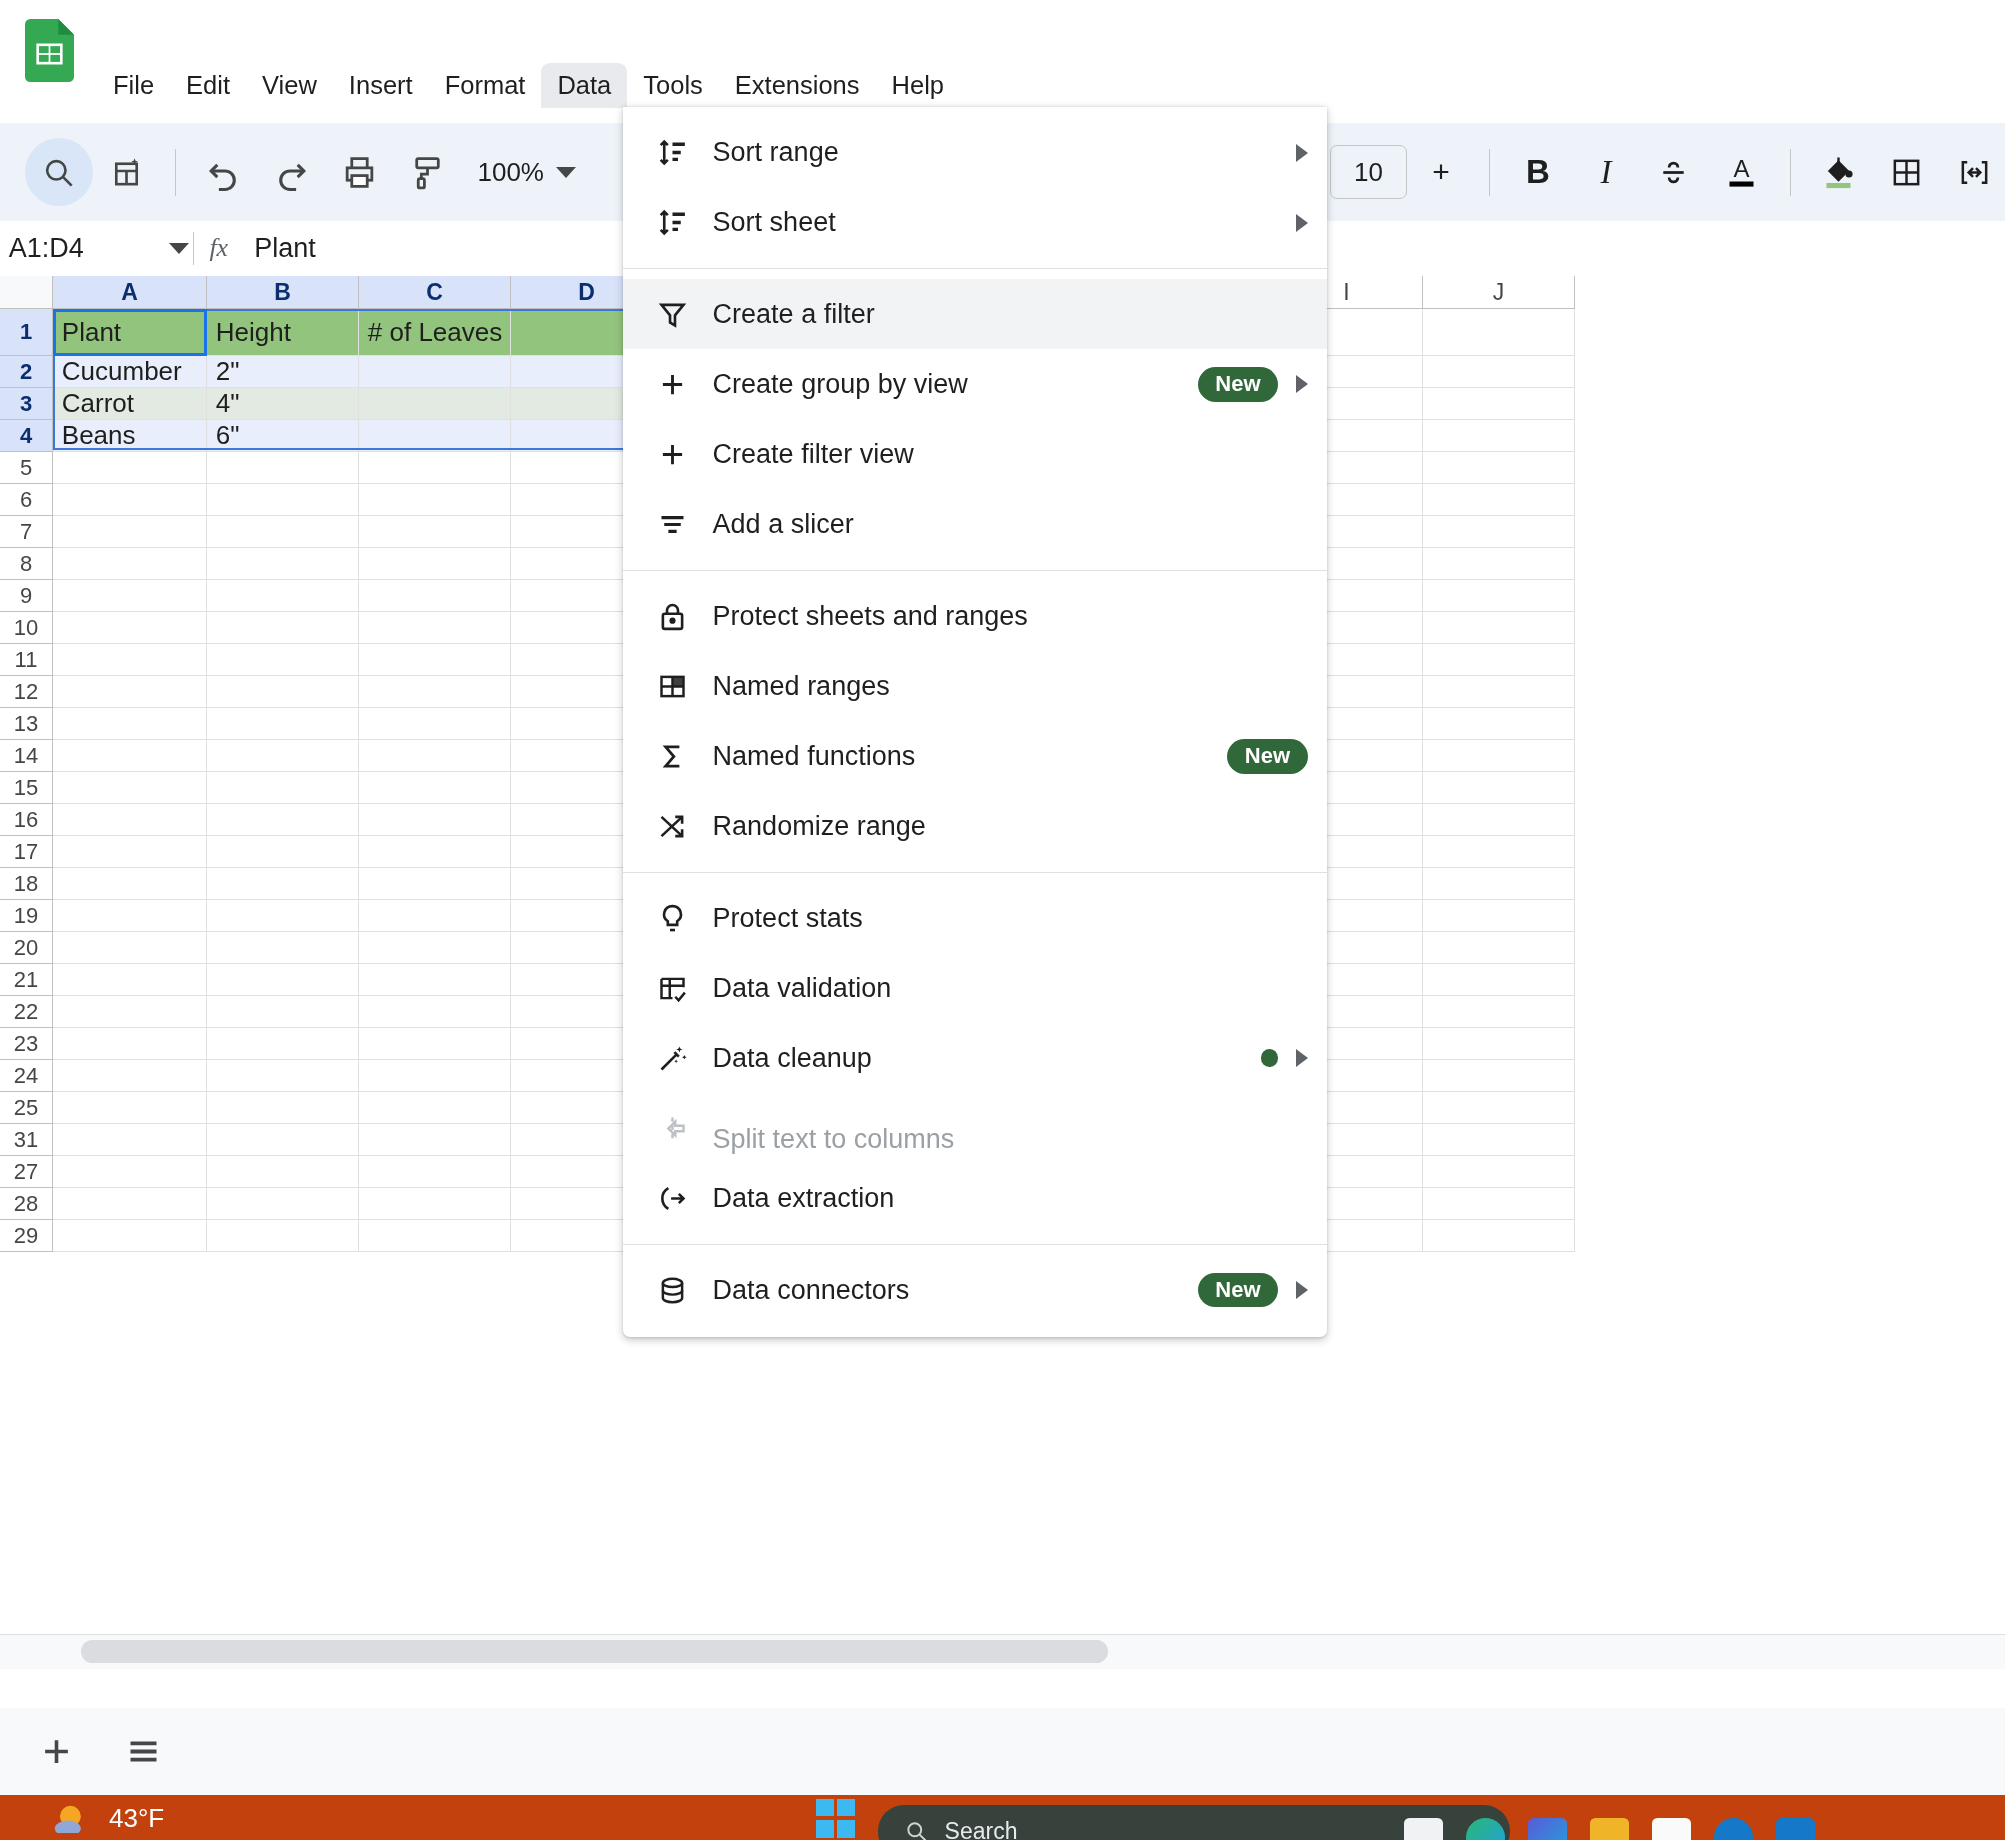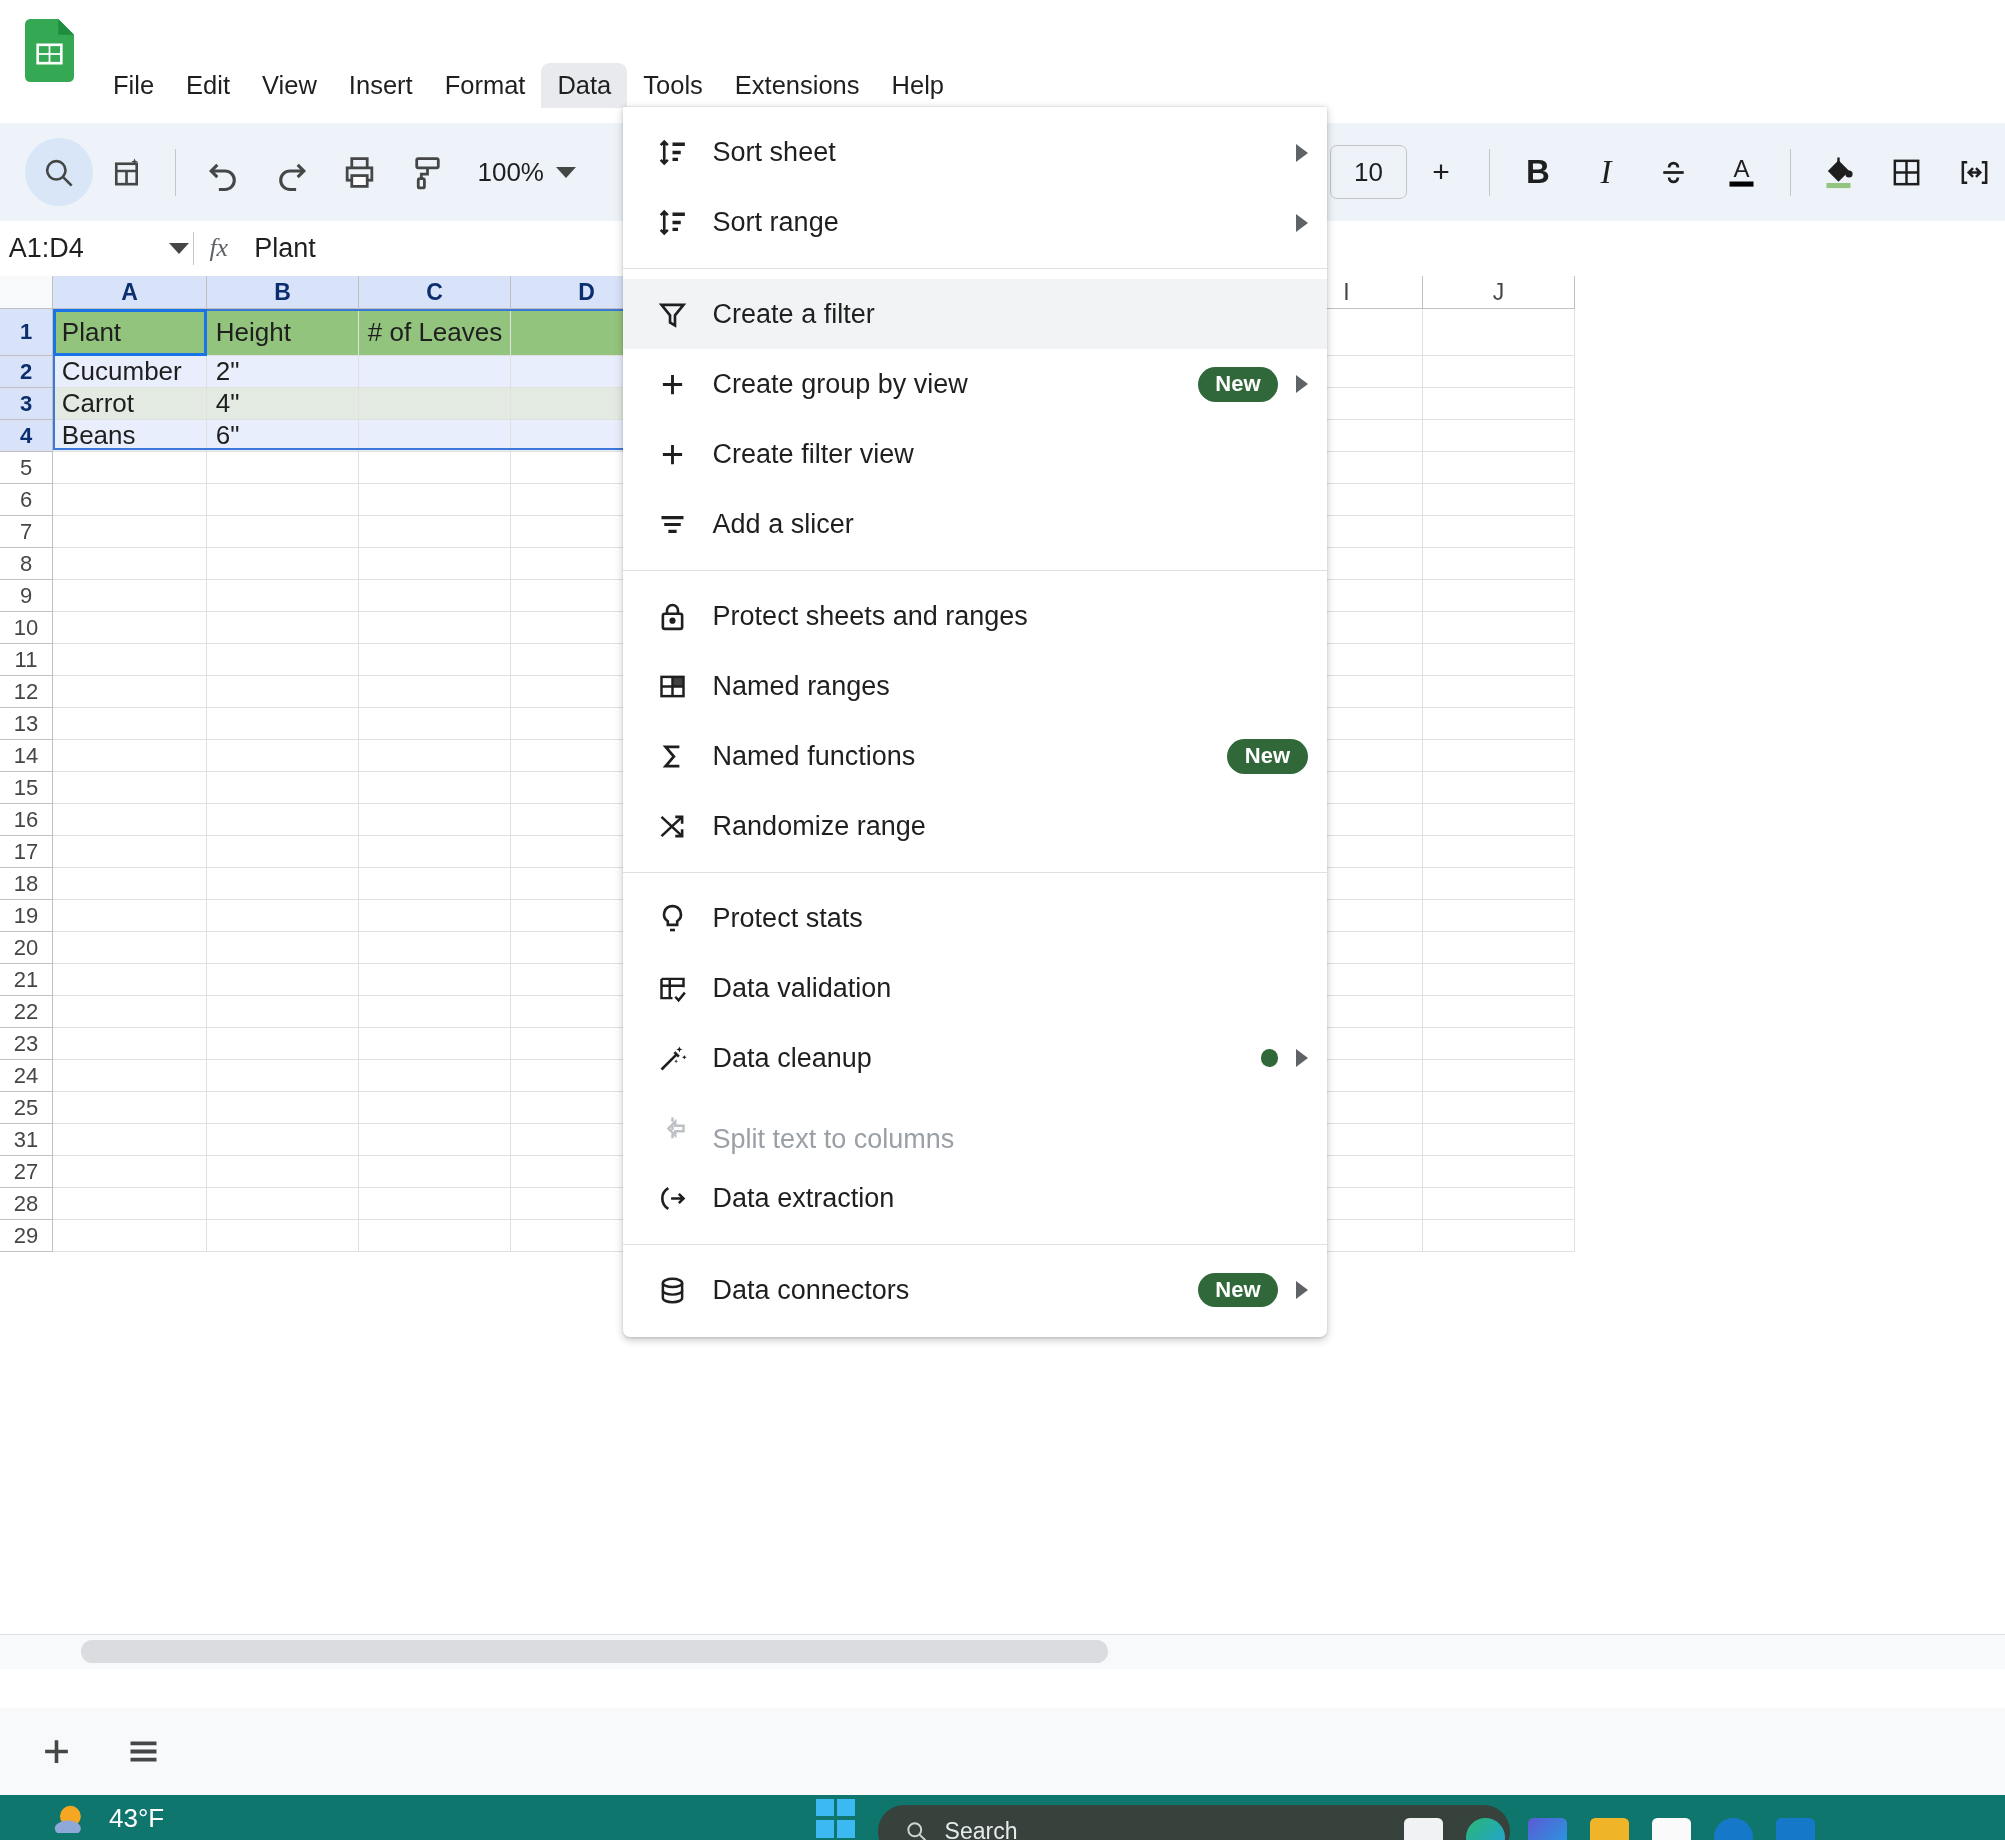--- a/index.html
+++ b/index.html
@@ -126,21 +126,21 @@
   .sheet-tab {
     height: 87px; padding: 0 35px; display: flex; align-items: center; gap: 19.3px;
     background: #d9e2fb; color: #1b62d4; font-weight: bold; font-size: 28px;
     margin-left: 32px;
   }
   .sheet-tab .caret-dn { border-top-color: #1b62d4; }
 
   
   .taskbar {
     position: absolute; left: 0; top: 1795px; width: 2006px; height: 46px;
-    background: #0f766e;
+    background: #c2410c;
     display: flex; align-items: center;
   }
   .weather { display: flex; align-items: center; gap: 16px; margin-left: 53px; }
   .weather-sun { position: relative; width: 40px; height: 30px; }
   .weather-label { color: #fff; font-size: 26px; }
   .tb-centre { position: absolute; left: 816px; top: 0; display: flex; align-items: center; gap: 23px; height: 46px; }
   .win-logo { width: 39px; height: 39px; display: grid; grid-template-columns: 1fr 1fr; grid-template-rows: 1fr 1fr; gap: 3.5px; }
   .win-logo i { background: #3cb9f0; display: block; }
   .search-pill {
     width: 632px; height: 53px; background: #36423b; border-radius: 26px;
@@ -851,33 +851,33 @@
   </div>
 
   <div class="menupop" id="menupop">
       <div class="mrow">
         <span class="micon">
           <svg viewBox="0 0 24 24" width="33" height="33" fill="none" stroke="currentColor" stroke-width="1.9">
             <path d="M6 4v16M3.4 6.6L6 4l2.6 2.6M3.4 17.4L6 20l2.6-2.6"></path>
             <path d="M12 6h9M12 12h6M12 17h4" stroke-width="2.4"></path>
           </svg>
         </span>
-        <span class="mlabel">Sort sheet</span>
+        <span class="mlabel">Sort range</span>
         <span class="mright">
           <span class="sub-arrow"></span>
         </span>
       </div>
       <div class="mrow">
         <span class="micon">
           <svg viewBox="0 0 24 24" width="33" height="33" fill="none" stroke="currentColor" stroke-width="1.9">
             <path d="M6 4v16M3.4 6.6L6 4l2.6 2.6M3.4 17.4L6 20l2.6-2.6"></path>
             <path d="M12 6h9M12 12h6M12 17h4" stroke-width="2.4"></path>
           </svg>
         </span>
-        <span class="mlabel">Sort range</span>
+        <span class="mlabel">Sort sheet</span>
         <span class="mright">
           <span class="sub-arrow"></span>
         </span>
       </div>
       <div class="mdiv"></div>
       <div class="mrow hl">
         <span class="micon">
           <svg viewBox="0 0 24 24" width="33" height="33" fill="none" stroke="currentColor" stroke-width="1.9">
             <path d="M4 5h16l-6.2 7.6V20l-3.6-2.2v-5.2z"></path>
           </svg>

